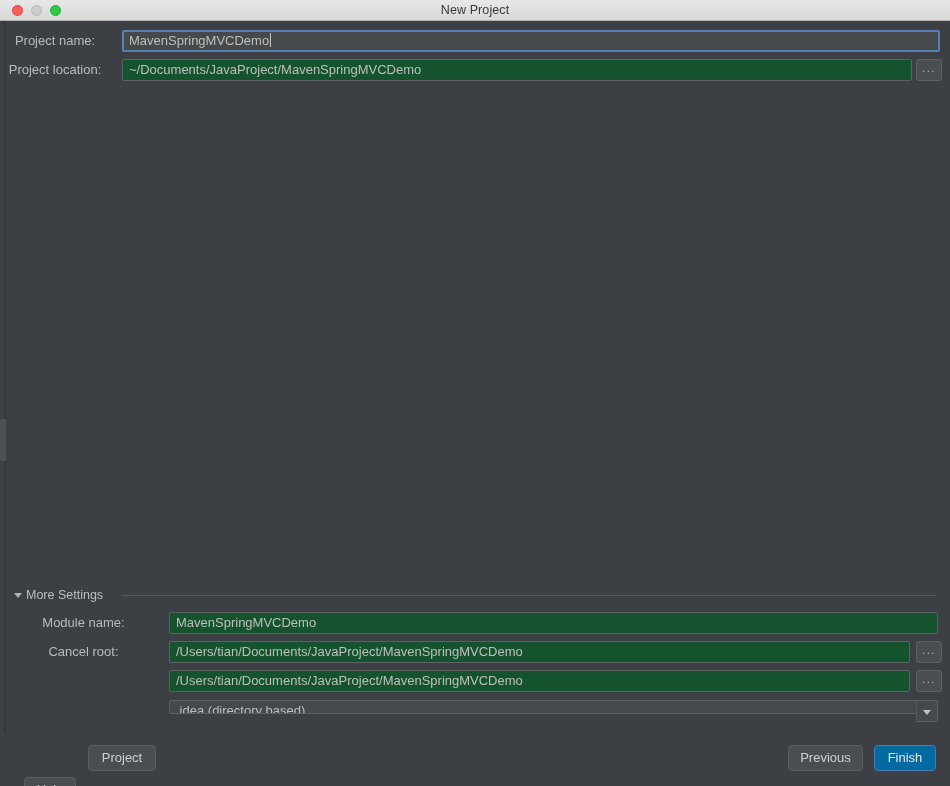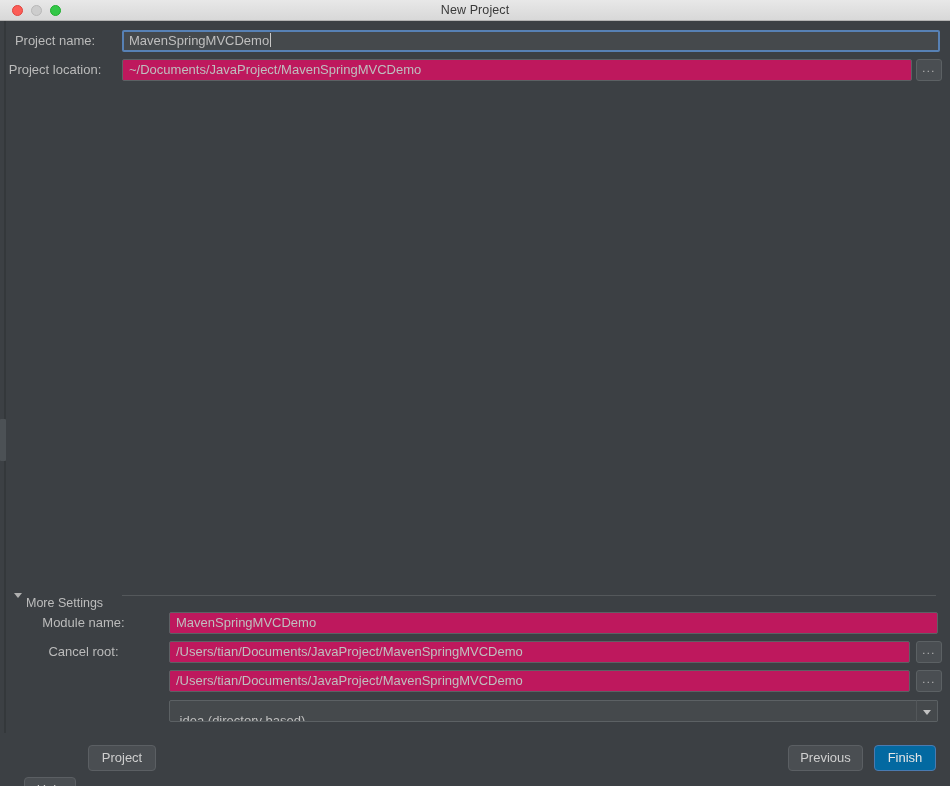--- a/index.html
+++ b/index.html
@@ -88,21 +88,21 @@
     font-size: 13px;
     color: #bbbbbb;
     text-align: center;
     white-space: nowrap;
   }
 
   .textfield {
     position: absolute;
     height: 22px;
     box-sizing: border-box;
-    background: #be185d;
+    background: #14532d;
     border: 1px solid #5c6164;
     border-radius: 2px;
     color: #bfbfbf;
     font-size: 13px;
     line-height: 20px;
     padding: 0 6px;
     white-space: nowrap;
     overflow: hidden;
   }
   .textfield.focused {
@@ -151,42 +151,41 @@
     border-top: 5px solid #b0b0b0;
   }
   .ms-label {
     position: absolute;
     left: 12px; top: 0;
     height: 16px;
     line-height: 16px;
     font-size: 12.5px;
     color: #bdbdbd;
     white-space: nowrap;
-    margin-top: 8px;
   }
   .ms-line {
     position: absolute;
     left: 108px; top: 8px;
     width: 814px;
     height: 1px;
     background: #54585b;
   }
 
   
   .combobox {
     position: absolute;
     height: 14px;
     box-sizing: border-box;
     background: #45494c;
     border: 1px solid #5c6164;
     border-radius: 2px;
     color: #bfbfbf;
     font-size: 13px;
     line-height: 20px;
-    padding: 10px 6px;
+    padding: 0 6px;
     white-space: nowrap;
     overflow: hidden;
   }
   .combo-arrow-box {
     position: absolute;
     width: 22px;
     height: 22px;
     box-sizing: border-box;
     background: #45494c;
     border: 1px solid #5c6164;

